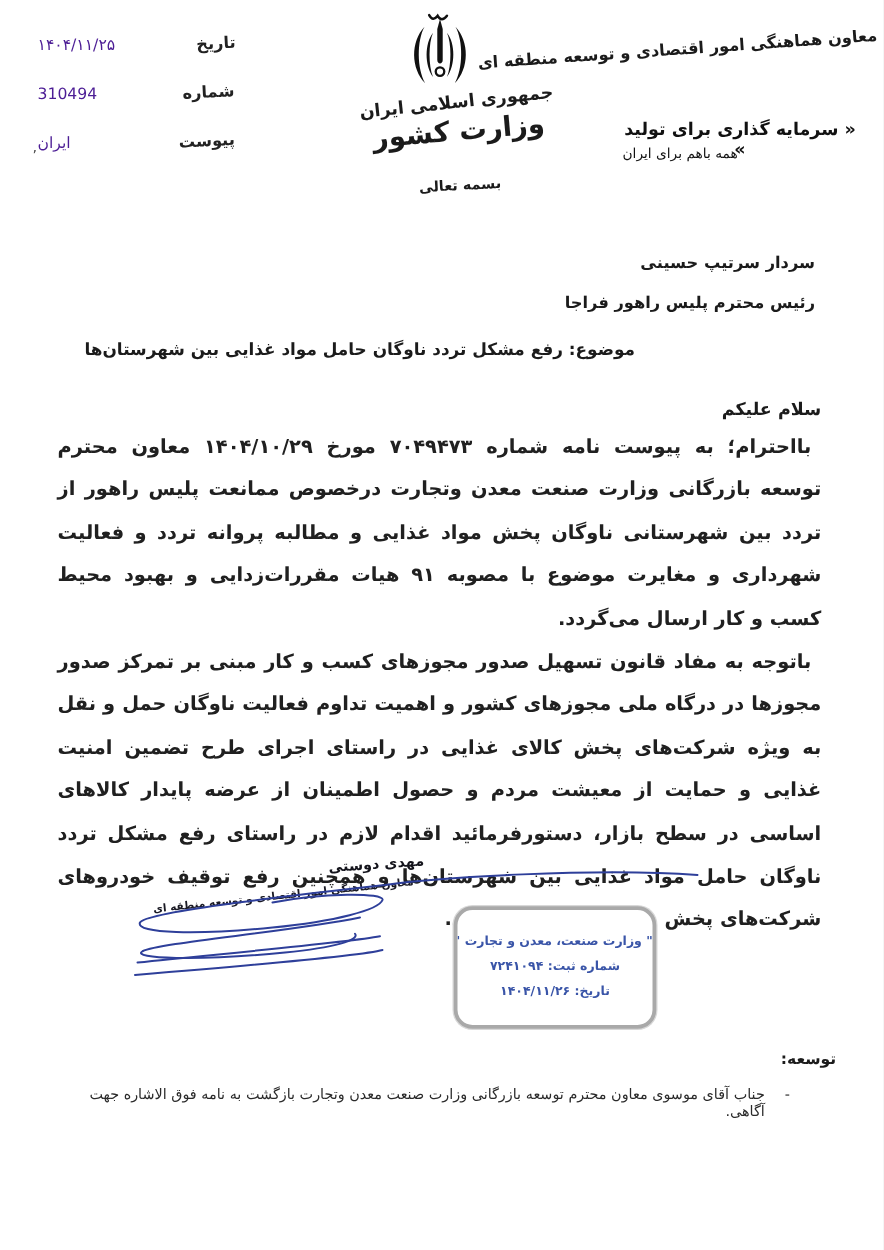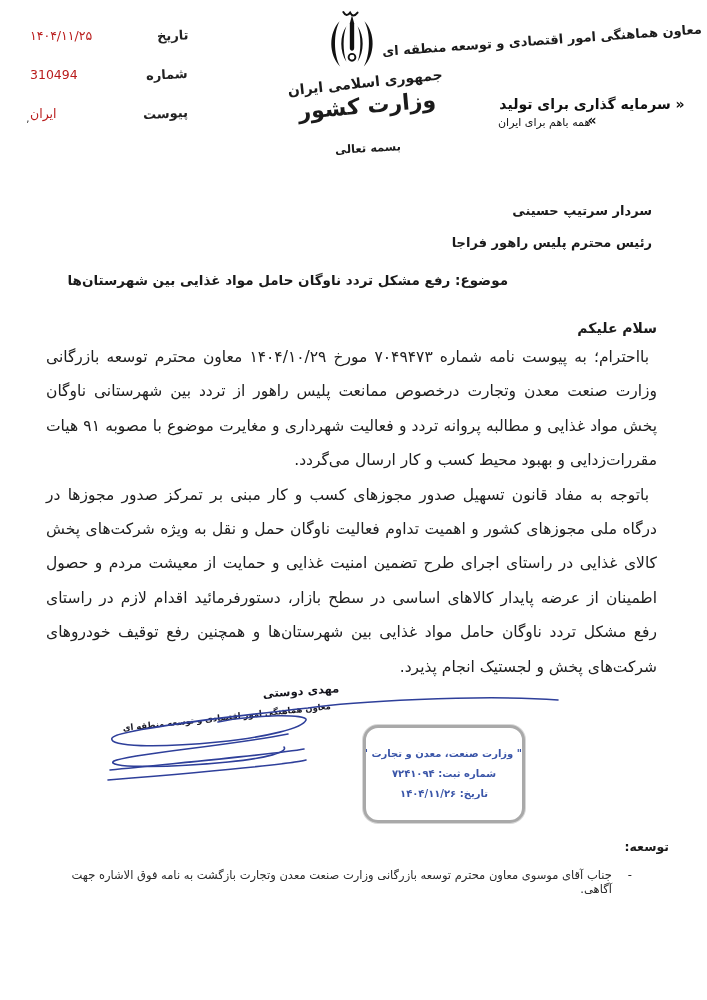--- a/index.html
+++ b/index.html
@@ -8,42 +8,42 @@
     margin:0 auto;overflow:hidden;direction:rtl;
     font-family:"DejaVu Sans",sans-serif;color:#1b1b1b;
   }
   .abs{position:absolute;}
   .nowrap{white-space:nowrap;}
 
   
   .meta{left:30px;top:22px;width:158px;}
   .meta-row{display:flex;justify-content:space-between;align-items:center;height:26px;margin-bottom:13px;direction:rtl;}
   .meta-label{font-size:13px;font-weight:bold;transform:rotate(-3deg);color:#222;}
-  .meta-value{font-size:12.5px;color:#b91c1c;}
+  .meta-value{font-size:12.5px;color:#4c1d95;}
   .stray-mark{left:26px;top:118px;font-size:11px;color:#444;}
 
   
   .emblem{left:321px;top:6px;width:62px;height:66px;}
   .country{left:293px;top:74px;width:150px;text-align:center;font-size:14px;font-weight:bold;transform:rotate(-6deg);white-space:nowrap;}
   .ministry{left:300px;top:93px;width:136px;text-align:center;font-size:22px;font-weight:bold;transform:rotate(-5deg);white-space:nowrap;}
   .bismillah{left:318px;top:141px;width:100px;text-align:center;font-size:11.5px;font-weight:bold;transform:rotate(-3deg);white-space:nowrap;}
 
   
   .deputy-title{left:460px;top:30px;width:242px;text-align:center;font-size:13px;font-weight:bold;transform:rotate(-4deg);white-space:nowrap;}
   .slogan1{left:498px;top:96px;width:188px;text-align:center;font-size:14px;font-weight:bold;color:#111;}
   .slogan2{left:498px;top:116px;width:188px;text-align:left;font-size:11px;font-weight:normal;color:#111;}
 
   
   .recipient-name{right:55px;top:203px;font-size:13px;font-weight:bold;}
   .recipient-title{right:55px;top:235px;font-size:13px;font-weight:bold;}
   .subject-line{right:199px;top:272px;font-size:13.5px;font-weight:bold;white-space:nowrap;}
   .salutation{right:50px;top:320px;font-size:14px;font-weight:bold;}
 
   
-  .body-text{right:50px;left:46px;top:340px;font-size:15.5px;line-height:34.4px;text-align:justify;color:#202020;}
+  .body-text{right:50px;left:46px;top:340px;font-size:15.5px;line-height:34.4px;text-align:justify;color:#202020;font-weight:bold;}
   .body-text p{margin:0;text-indent:8px;}
 
   
   .signer-name{left:256px;top:684px;width:90px;text-align:center;font-size:11.5px;font-weight:bold;transform:rotate(-4deg);white-space:nowrap;color:#14141c;}
   .signer-title{left:122px;top:712px;font-size:8.5px;font-weight:bold;transform:rotate(-6deg);white-space:nowrap;color:#1a1a24;}
   .signature-svg{left:98px;top:692px;width:470px;height:95px;}
 
   
   .stamp{left:363px;top:725px;width:156px;height:92px;border:3px solid #a9a9a9;border-radius:15px;
          box-shadow:0 0 0 1px #d8d8d8;display:flex;flex-direction:column;justify-content:center;

